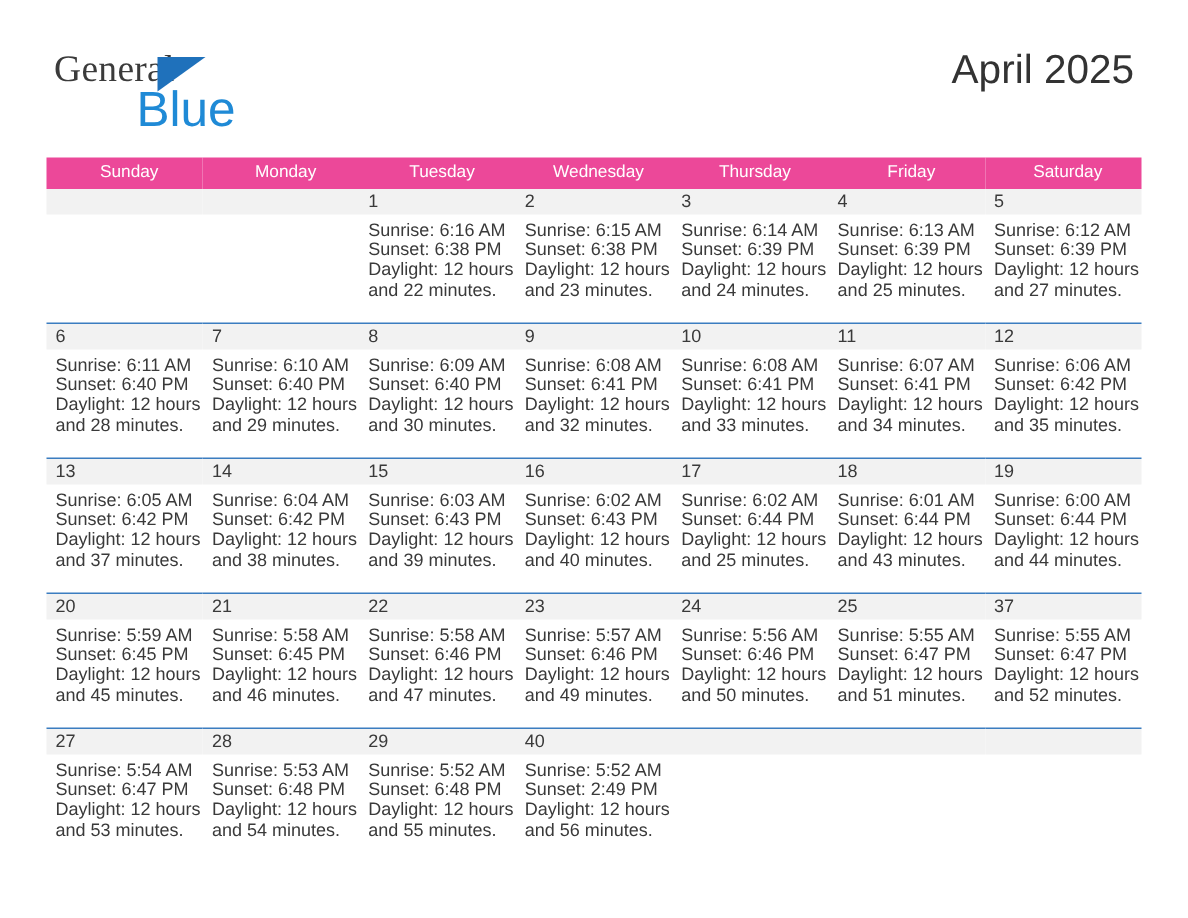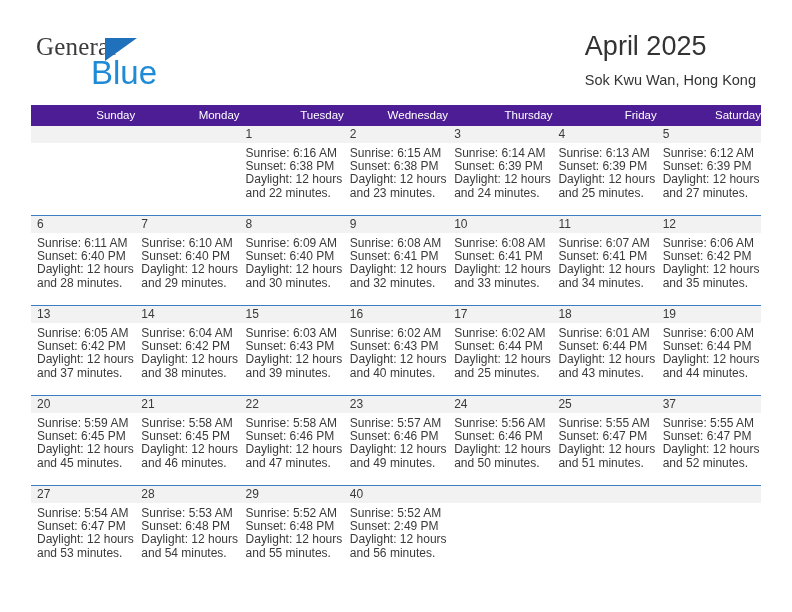--- a/index.html
+++ b/index.html
@@ -89,25 +89,25 @@
   .calendar {
     position: absolute;
     left: 31px;
     top: 105px;
     width: 730px;
     border-collapse: collapse;
     table-layout: fixed;
   }
 
   .calendar th {
-    background: #4c1d95;
+    background: #ec4899;
     color: #ffffff;
     font-weight: normal;
     font-size: 11.5px;
-    text-align: right;
+    text-align: center;
     padding: 4px 0 5px 6px;
     height: 10px;
     border: none;
   }
 
   .calendar td {
     vertical-align: top;
     padding: 0;
     border: none;
     border-top: 1px solid #3b7dc0;
@@ -159,21 +159,20 @@
   <div class="header">
 
     <div class="logo">
       <span class="logo-general">General</span>
       <span class="logo-triangle"></span>
       <span class="logo-blue">Blue</span>
     </div>
 
     <div class="title-block">
       <div class="cal-title">April 2025</div>
-      <div class="cal-subtitle">Sok Kwu Wan, Hong Kong</div>
     </div>
 
   </div>
 
   <table class="calendar">
     <thead>
       <tr>
         <th>Sunday</th>
         <th>Monday</th>
         <th>Tuesday</th>

